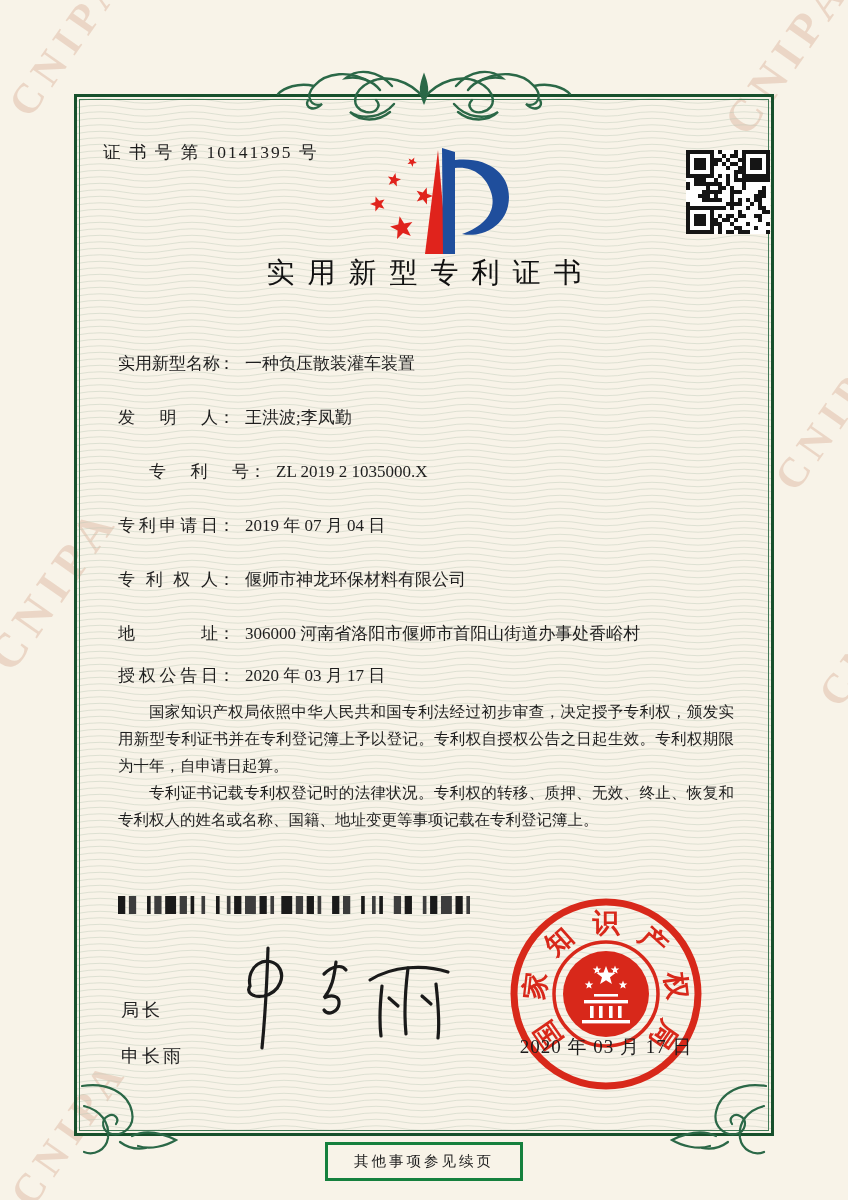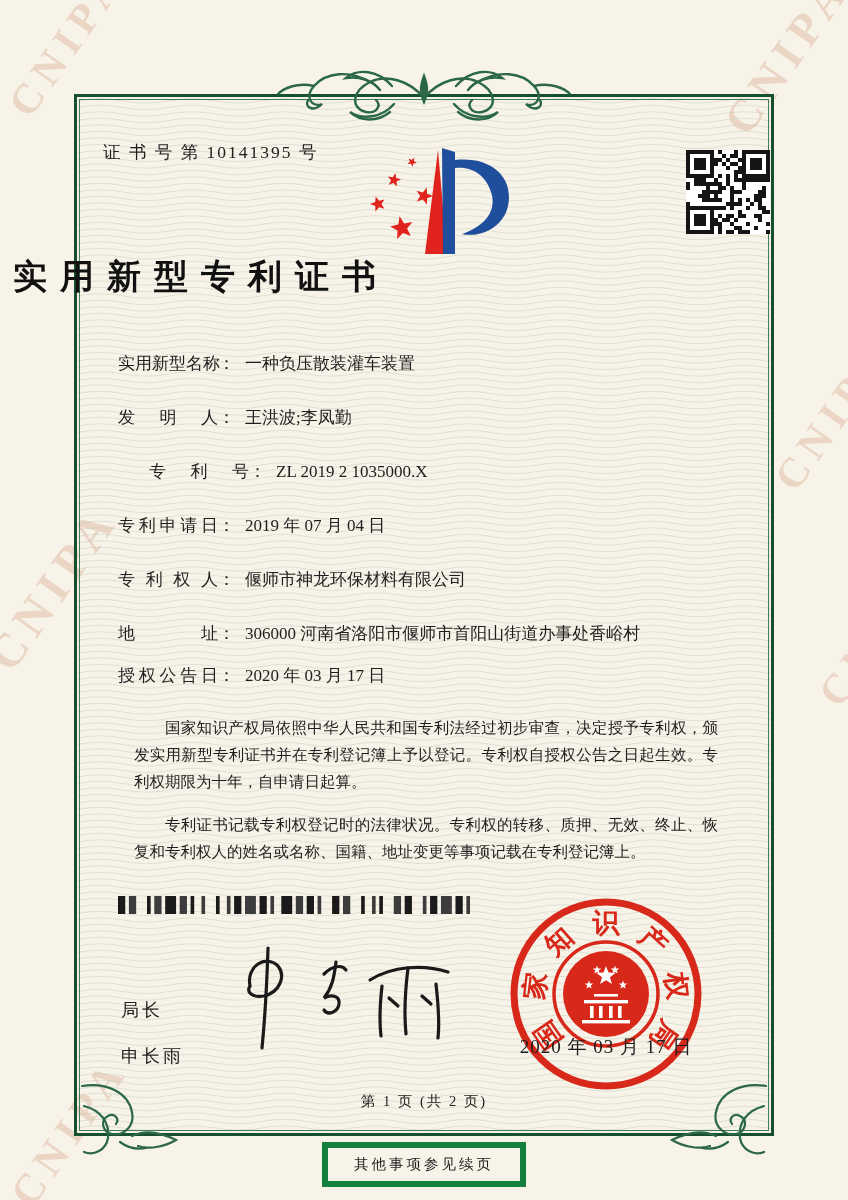--- a/index.html
+++ b/index.html
@@ -29,56 +29,56 @@
   .ornament{ position:absolute; z-index:3; }
   
   .cert-no{
     position:absolute; left:103px; top:140px; z-index:4;
     font-size:17.5px; letter-spacing:2px; color:#1d1d1d;
   }
   .logo{ position:absolute; left:352px; top:140px; z-index:4; }
   .qr{ position:absolute; left:686px; top:150px; z-index:4; }
   .title{
     position:absolute; left:0; right:0; top:254px; z-index:4;
-    text-align:left; font-size:34px; font-weight:bold;
+    text-align:center; font-size:28px; font-weight:normal;
     letter-spacing:13px; color:#111; text-indent:13px;
   }
   
   .fields{ position:absolute; left:118px; top:352px; width:620px; z-index:4; }
   .frow{ position:absolute; left:0; font-size:17px; white-space:nowrap; color:#1e1e1e;}
   .flabel{
     display:inline-block; width:100px;
     text-align:justify; text-align-last:justify;
   }
   .fval{ margin-left:10px; }
   .grant-col2{ position:absolute; left:336px; top:0; }
   
   .paras{
     position:absolute; left:118px; top:698px; width:616px; z-index:4;
     font-size:15.5px; line-height:27px; text-align:justify; color:#1e1e1e;
   }
-  .paras p{ margin:16px; text-indent:2em; }
+  .paras p{ margin:0; text-indent:2em; }
   
   .barcode{ position:absolute; left:118px; top:896px; z-index:4; }
   .sig-title{ position:absolute; left:121px; top:972px; z-index:4; font-size:18px; letter-spacing:3px;margin-top:26px;}
   .sig-name { position:absolute; left:121px; top:1044px; z-index:4; font-size:18px; letter-spacing:3px;}
   .signature{ position:absolute; left:212px; top:940px; z-index:4; }
   .seal{ position:absolute; left:506px; top:894px; width:200px; height:200px; z-index:5; }
   .seal svg{ position:absolute; left:0; top:0; }
   .seal-date{
     position:absolute; left:-10px; right:-10px; top:140px; z-index:6;
     text-align:center; font-size:19px; color:#1c1c1c; letter-spacing:1px;
   }
   .page-info{
     position:absolute; left:0; right:0; top:1092px; z-index:4;
     text-align:center; font-size:14.5px; color:#222; letter-spacing:2px;
   }
   .cont-box{
     position:absolute; left:50%; top:1142px; transform:translateX(-50%); z-index:4;
-    border:6px solid #15803d; background:#f8f3e8;
+    border:3px solid #15803d; background:#f8f3e8;
     padding:7px 26px; font-size:14.5px; letter-spacing:3px; color:#222;
   }
 </style>
 </head>
 <body>
 
 <div class="page">
 
   <span class="wm" style="left:-18px; top:18px;  font-size:42px;">CNIPA</span>
   <span class="wm" style="left:696px; top:28px;  font-size:46px;">CNIPA</span>
@@ -476,16 +476,15 @@
           <text x="52.79949354141042" y="46.96121994188928" text-anchor="middle" dominant-baseline="central" transform="rotate(-41.66666666666667 52.79949354141042 46.96121994188928)" fill="#d8281a" font-size="27" font-weight="bold" font-family="&quot;Liberation Serif&quot;,&quot;DejaVu Serif&quot;,serif">知</text>
           <text x="100" y="29" text-anchor="middle" dominant-baseline="central" transform="rotate(0 100 29)" fill="#d8281a" font-size="27" font-weight="bold" font-family="&quot;Liberation Serif&quot;,&quot;DejaVu Serif&quot;,serif">识</text>
           <text x="147.2005064585896" y="46.96121994188928" text-anchor="middle" dominant-baseline="central" transform="rotate(41.66666666666666 147.2005064585896 46.96121994188928)" fill="#d8281a" font-size="27" font-weight="bold" font-family="&quot;Liberation Serif&quot;,&quot;DejaVu Serif&quot;,serif">产</text>
           <text x="170.51992339967796" y="91.75740309710864" text-anchor="middle" dominant-baseline="central" transform="rotate(83.33333333333331 170.51992339967796 91.75740309710864)" fill="#d8281a" font-size="27" font-weight="bold" font-family="&quot;Liberation Serif&quot;,&quot;DejaVu Serif&quot;,serif">权</text>
           <text x="158.15979514451843" y="140.72392698092426" text-anchor="middle" dominant-baseline="central" transform="rotate(125 158.15979514451843 140.72392698092426)" fill="#d8281a" font-size="27" font-weight="bold" font-family="&quot;Liberation Serif&quot;,&quot;DejaVu Serif&quot;,serif">局</text>
         </g>
     </svg>
     <div class="seal-date">2020 年 03 月 17 日</div>
   </div>
 
-  <div class="page-info">第 1 页 (共 2 页)</div>
   <div class="cont-box">其他事项参见续页</div>
 
 </div>
 
 </body></html>

